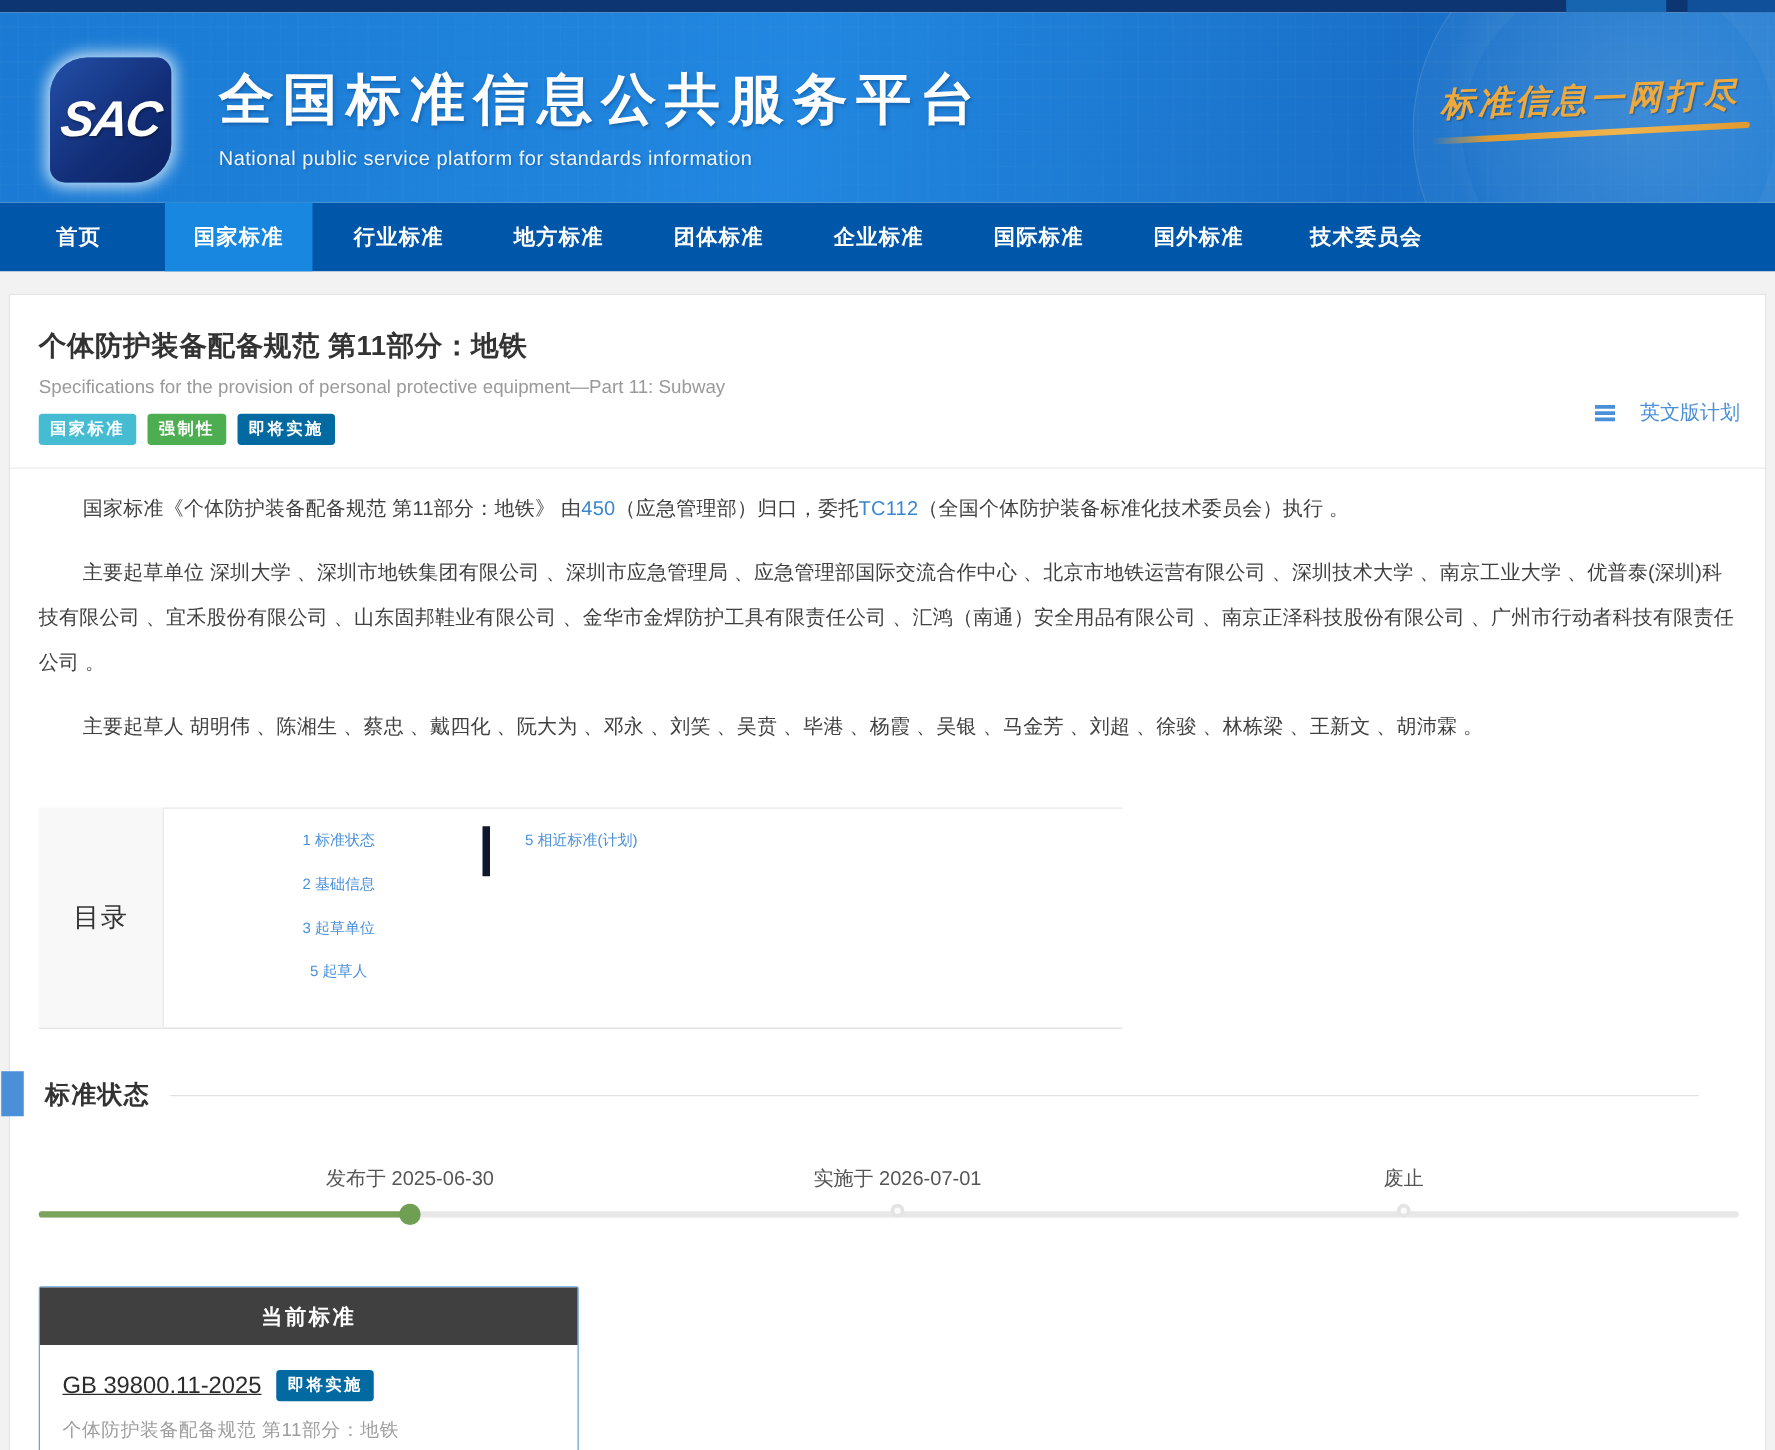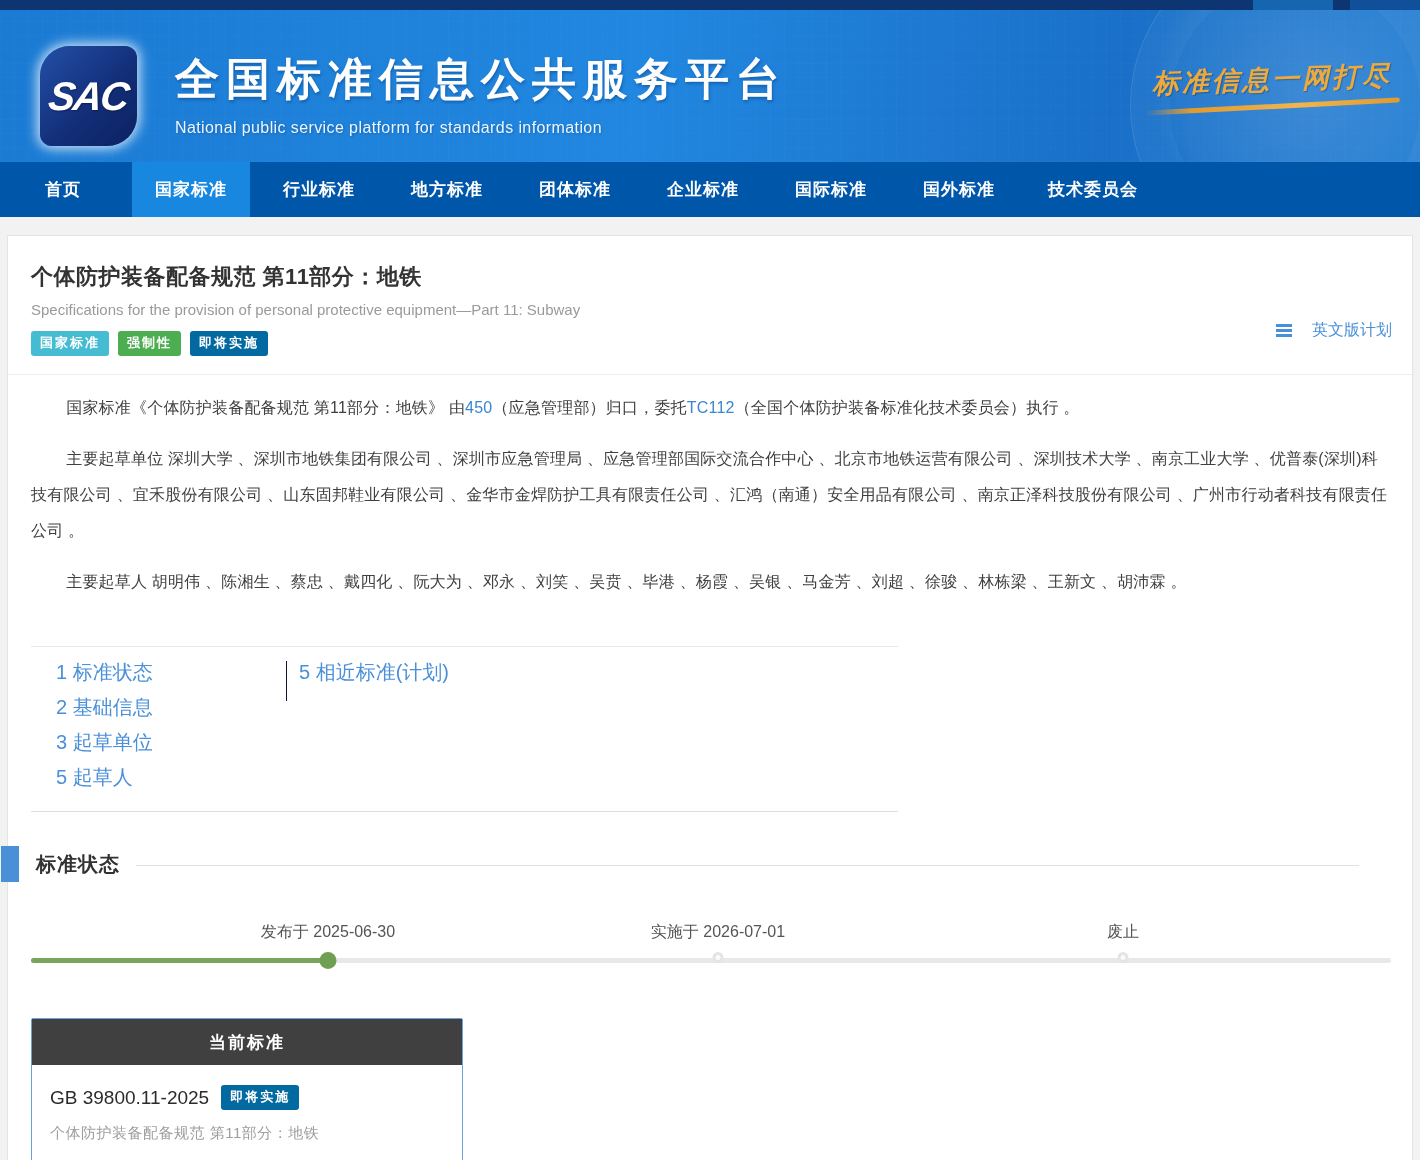--- a/index.html
+++ b/index.html
@@ -108,24 +108,24 @@
 
   
   .toc { margin-top:46px; width:867px; display:flex; border-bottom:1px solid #ddd; }
   .toc-label {
     width:100px; background:#f8f8f8; border-right:1px solid #e8e8e8;
     display:flex; align-items:center; justify-content:center;
     font-size:21px; color:#333; letter-spacing:1px; min-height:176px;
   }
   .toc-body { flex:1; border-top:1px solid #e8e8e8; padding:14px 0 10px 25px; display:flex; }
   .toc-col1 { width:230px; }
-  .toc-col2 { border-left:1px solid #0f172a; padding-left:12px; height:40px; }
+  .toc-col2 { border-left:6px solid #0f172a; padding-left:28px; height:40px; }
   .toc a {
-    display:block; color:#4a90d9; font-size:20px; text-decoration:none;
-    line-height:22px; margin-bottom:13px; cursor:pointer;
+    display:block; color:#4a90d9; font-size:12px; text-decoration:none;
+    line-height:22px; margin-bottom:13px; cursor:pointer;text-align:center;
   }
 
   
   .section-head { margin-top:34px; display:flex; align-items:center; position:relative; height:36px; }
   .section-accent { position:absolute; left:-30px; top:0; width:18px; height:36px; background:#4a90d9; }
   .section-title { font-size:20px; font-weight:bold; color:#333; margin-left:5px; letter-spacing:1px; }
   .section-line { flex:1; height:1px; background:#e1e1e1; margin:2px 30px 0 16px; }
 
   .timeline { position:relative; margin-top:40px; width:1360px; height:62px; }
   .tl-line { position:absolute; top:36px; left:0; width:1360px; height:5px; background:#e8e8e8; border-radius:3px; }
@@ -139,21 +139,21 @@
   .tl-dot.pending { width:11px; height:11px; background:#fafafa; border:3px solid #e4e4e4; }
 
   
   .cur-card { margin-top:34px; width:432px; border:1px solid #69a2dc; border-radius:2px; background:#fff; }
   .cur-card-head {
     background:#404040; color:#fff; font-size:17px; font-weight:bold;
     height:46px; display:flex; align-items:center; justify-content:center; letter-spacing:2px;
   }
   .cur-card-body { padding:20px 18px 28px; }
   .cur-code-row { display:flex; align-items:center; gap:12px; }
-  .cur-code { font-size:19px; color:#2b2b2b; }
+  .cur-code { font-size:19px; color:#2b2b2b;text-decoration:underline; }
   .cur-name { margin-top:14px; font-size:15px; color:#9e9e9e; letter-spacing:.5px; }
 
   .list-icon { display:inline-block; width:16px; height:13px; position:relative; }
   .list-icon i {
     position:absolute; left:0; width:16px; height:3px; background:#4a90d9; display:block;
   }
   .list-icon i:nth-child(1){ top:0; } .list-icon i:nth-child(2){ top:5px; } .list-icon i:nth-child(3){ top:10px; }
 </style>
 </head>
 <body>
@@ -211,20 +211,21 @@
 
   <hr class="panel-divider">
 
   <div class="intro">
     <p><span>国家标准《个体防护装备配备规范 第11部分：地铁》 由</span><a>450</a><span>（应急管理部）归口，委托</span><a>TC112</a><span>（全国个体防护装备标准化技术委员会）执行 。</span></p>
     <p>主要起草单位 深圳大学 、深圳市地铁集团有限公司 、深圳市应急管理局 、应急管理部国际交流合作中心 、北京市地铁运营有限公司 、深圳技术大学 、南京工业大学 、优普泰(深圳)科技有限公司 、宜禾股份有限公司 、山东固邦鞋业有限公司 、金华市金焊防护工具有限责任公司 、汇鸿（南通）安全用品有限公司 、南京正泽科技股份有限公司 、广州市行动者科技有限责任公司 。</p>
     <p>主要起草人 胡明伟 、陈湘生 、蔡忠 、戴四化 、阮大为 、邓永 、刘笑 、吴贲 、毕港 、杨霞 、吴银 、马金芳 、刘超 、徐骏 、林栋梁 、王新文 、胡沛霖 。</p>
   </div>
 
   <div class="toc">
+    <div class="toc-label">目录</div>
     <div class="toc-body">
       <div class="toc-col1">
         <a>1 标准状态</a>
         <a>2 基础信息</a>
         <a>3 起草单位</a>
         <a>5 起草人</a>
       </div>
       <div class="toc-col2">
         <a>5 相近标准(计划)</a>
       </div>

